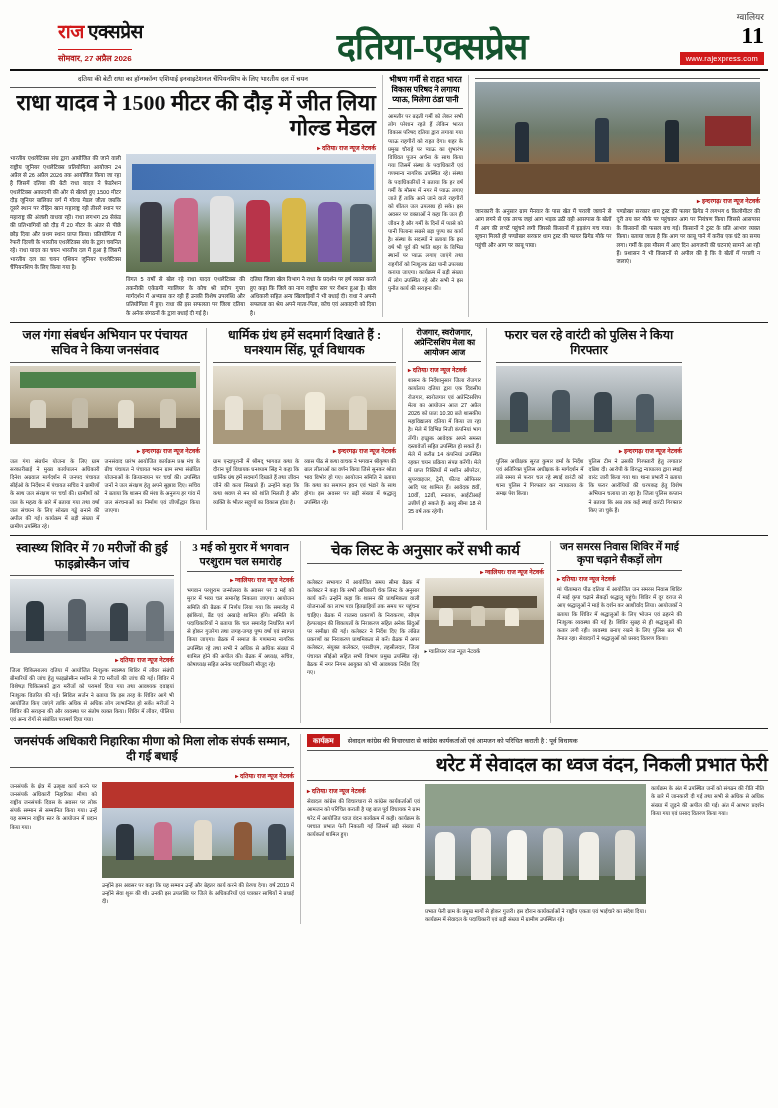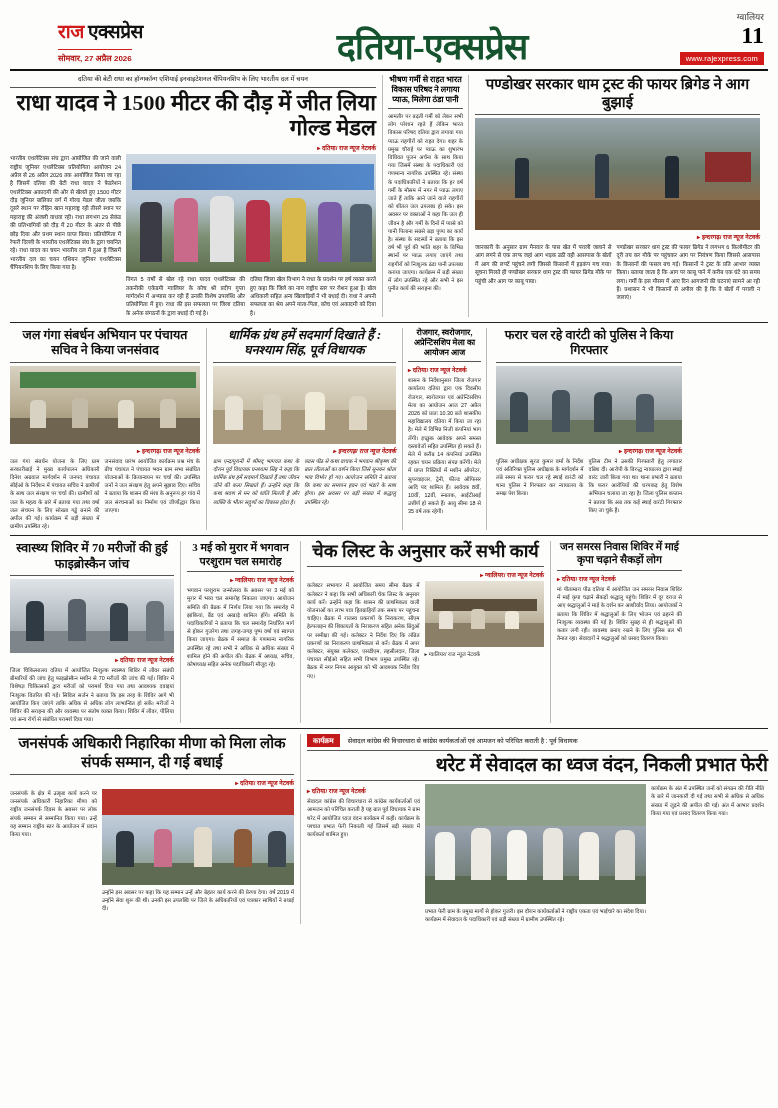--- a/index.html
+++ b/index.html
@@ -104,21 +104,20 @@
       </div>
     </div>
 
     <div class="col vline" style="width:86px;padding:0 5px;">
       <div class="smallhead" style="font-size:8px;">भीषण गर्मी से राहत भारत विकास परिषद ने लगाया प्याऊ, मिलेगा ठंडा पानी</div>
       <div class="rule-thin"></div>
       <div class="body2">आमतौर पर बढ़ती गर्मी को लेकर सभी लोग परेशान रहते हैं लेकिन भारत विकास परिषद दतिया द्वारा लगाया गया प्याऊ राहगीरों को राहत देगा। शहर के प्रमुख चौराहे पर प्याऊ का शुभारंभ विधिवत पूजन अर्चना के साथ किया गया जिसमें संस्था के पदाधिकारी एवं गणमान्य नागरिक उपस्थित रहे। संस्था के पदाधिकारियों ने बताया कि हर वर्ष गर्मी के मौसम में नगर में प्याऊ लगाए जाते हैं ताकि आने जाने वाले राहगीरों को शीतल जल उपलब्ध हो सके। इस अवसर पर वक्ताओं ने कहा कि जल ही जीवन है और गर्मी के दिनों में प्यासे को पानी पिलाना सबसे बड़ा पुण्य का कार्य है। संस्था के सदस्यों ने बताया कि इस वर्ष भी पूर्व की भांति शहर के विभिन्न स्थानों पर प्याऊ लगाए जाएंगे तथा राहगीरों को निःशुल्क ठंडा पानी उपलब्ध कराया जाएगा। कार्यक्रम में बड़ी संख्या में लोग उपस्थित रहे और सभी ने इस पुनीत कार्य की सराहना की।</div>
     </div>
 
     <div class="col vline" style="width:292px;padding-left:6px;">
-      <div class="hline" style="font-size:15px;text-align:center;line-height:1.2;">पण्डोखर सरकार धाम ट्रस्ट की फायर ब्रिगेड ने आग बुझाई</div>
       <div class="rule-thin"></div>
       <div class="photo ph2" style="height:112px;margin-top:2px;">
         <div style="position:absolute;left:0;bottom:0;width:100%;height:30px;background:#6b4e34;"></div>
         <div style="position:absolute;left:40px;top:40px;width:14px;height:40px;background:#26303a;border-radius:4px 4px 0 0;"></div>
         <div style="position:absolute;left:120px;top:36px;width:14px;height:44px;background:#2e3a46;border-radius:4px 4px 0 0;"></div>
         <div style="position:absolute;left:190px;top:38px;width:14px;height:42px;background:#222b33;border-radius:4px 4px 0 0;"></div>
         <div style="position:absolute;left:230px;top:34px;width:46px;height:30px;background:#8b2d2d;"></div>
       </div>
       <div class="byline">▸ इन्दरगढ़/ राज न्यूज नेटवर्क</div>
       <div class="row">
@@ -151,21 +150,21 @@
       <div class="row">
         <div class="col" style="width:95px;padding-right:5px;">
           <div class="body2">जल गंगा संबर्धन योजना के लिए ग्राम सरकारीबाई ने मुख्य कार्यपालन अधिकारी दिनेश अग्रवाल मार्गदर्शन में जनपद पंचायत सीईओ के निर्देशन में पंचायत सचिव ने ग्रामीणों के साथ जल संरक्षण पर चर्चा की। ग्रामीणों को जल के महत्व के बारे में बताया गया तथा वर्षा जल संचयन के लिए सोख्ता गड्ढे बनाने की अपील की गई। कार्यक्रम में बड़ी संख्या में ग्रामीण उपस्थित रहे।</div>
         </div>
         <div class="col" style="width:96px;">
           <div class="body2">जनसंवाद प्रारंभ आयोजित कार्यक्रम प्रश्न मंच के बीच पंचायत ने पंचायत भवन ग्राम सभा संबंधित योजनाओं के क्रियान्वयन पर चर्चा की। उपस्थित जनों ने जल संरक्षण हेतु अपने सुझाव दिए। सचिव ने बताया कि शासन की मंशा के अनुरूप हर गांव में जल संरचनाओं का निर्माण एवं जीर्णोद्धार किया जाएगा।</div>
         </div>
       </div>
     </div>
 
-    <div class="col vline" style="width:196px;padding:0 6px;font-style:italic;">
+    <div class="col vline" style="width:196px;padding:0 6px;">
       <div class="hline" style="font-size:12.5px;text-align:center;line-height:1.22;">धार्मिक ग्रंथ हमें सदमार्ग दिखाते हैं : घनश्याम सिंह, पूर्व विधायक</div>
       <div class="rule-thin"></div>
       <div class="photo ph4" style="height:78px;">
         <div style="position:absolute;left:0;bottom:0;width:100%;height:34px;background:#a9997c;"></div>
         <div style="position:absolute;left:12px;top:30px;width:18px;height:34px;background:#e8e2d4;border-radius:6px 6px 0 0;"></div>
         <div style="position:absolute;left:50px;top:28px;width:18px;height:36px;background:#d6cfbe;border-radius:6px 6px 0 0;"></div>
         <div style="position:absolute;left:92px;top:26px;width:20px;height:38px;background:#f0ead9;border-radius:6px 6px 0 0;"></div>
         <div style="position:absolute;left:136px;top:30px;width:18px;height:34px;background:#ddd5c2;border-radius:6px 6px 0 0;"></div>
       </div>
       <div class="byline">▸ इन्दरगढ़/ राज न्यूज नेटवर्क</div>
@@ -227,21 +226,21 @@
     </div>
 
     <div class="col vline" style="width:120px;padding:0 6px;">
       <div class="hline" style="font-size:11px;text-align:center;line-height:1.22;">3 मई को मुरार में भगवान परशुराम चल समारोह</div>
       <div class="rule-thin"></div>
       <div class="byline">▸ ग्वालियर/ राज न्यूज नेटवर्क</div>
       <div class="body2">भगवान परशुराम जन्मोत्सव के अवसर पर 3 मई को मुरार में भव्य चल समारोह निकाला जाएगा। आयोजन समिति की बैठक में निर्णय लिया गया कि समारोह में झांकियां, बैंड एवं अखाड़े शामिल होंगे। समिति के पदाधिकारियों ने बताया कि चल समारोह निर्धारित मार्ग से होकर गुजरेगा तथा जगह-जगह पुष्प वर्षा एवं स्वागत किया जाएगा। बैठक में समाज के गणमान्य नागरिक उपस्थित रहे तथा सभी ने अधिक से अधिक संख्या में शामिल होने की अपील की। बैठक में अध्यक्ष, सचिव, कोषाध्यक्ष सहित अनेक पदाधिकारी मौजूद रहे।</div>
     </div>
 
     <div class="col vline" style="width:250px;padding:0 6px;">
-      <div class="hline" style="font-size:18px;text-align:center;line-height:1.22;">चेक लिस्ट के अनुसार करें सभी कार्य</div>
+      <div class="hline" style="font-size:15px;text-align:center;line-height:1.22;">चेक लिस्ट के अनुसार करें सभी कार्य</div>
       <div class="rule-thin"></div>
       <div class="byline">▸ ग्वालियर/ राज न्यूज नेटवर्क</div>
       <div class="row">
         <div class="col" style="width:118px;padding-right:5px;">
           <div class="body2">कलेक्टर सभागार में आयोजित समय सीमा बैठक में कलेक्टर ने कहा कि सभी अधिकारी चेक लिस्ट के अनुसार कार्य करें। उन्होंने कहा कि शासन की प्राथमिकता वाली योजनाओं का लाभ पात्र हितग्राहियों तक समय पर पहुंचना चाहिए। बैठक में राजस्व प्रकरणों के निराकरण, सीएम हेल्पलाइन की शिकायतों के निराकरण सहित अनेक बिंदुओं पर समीक्षा की गई। कलेक्टर ने निर्देश दिए कि लंबित प्रकरणों का निराकरण प्राथमिकता से करें। बैठक में अपर कलेक्टर, संयुक्त कलेक्टर, एसडीएम, तहसीलदार, जिला पंचायत सीईओ सहित सभी विभाग प्रमुख उपस्थित रहे। बैठक में नगर निगम आयुक्त को भी आवश्यक निर्देश दिए गए।</div>
         </div>
         <div class="col" style="width:120px;">
           <div class="photo ph7" style="height:66px;">
             <div style="position:absolute;left:0;bottom:0;width:100%;height:24px;background:#8b7f67;"></div>
             <div style="position:absolute;left:8px;top:18px;width:104px;height:12px;background:#5b4f3c;"></div>
@@ -260,21 +259,21 @@
       <div class="byline" style="text-align:left;">▸ दतिया/ राज न्यूज नेटवर्क</div>
       <div class="body2">मां पीताम्बरा पीठ दतिया में आयोजित जन समरस निवास शिविर में माई कृपा चढ़ाने सैकड़ों श्रद्धालु पहुंचे। शिविर में दूर दराज से आए श्रद्धालुओं ने माई के दर्शन कर आशीर्वाद लिया। आयोजकों ने बताया कि शिविर में श्रद्धालुओं के लिए भोजन एवं ठहरने की निःशुल्क व्यवस्था की गई है। शिविर सुबह से ही श्रद्धालुओं की कतार लगी रही। व्यवस्था बनाए रखने के लिए पुलिस बल भी तैनात रहा। सेवादारों ने श्रद्धालुओं को प्रसाद वितरण किया।</div>
     </div>
   </div>
 
   <div class="sec-rule"></div>
 
   <div class="row">
 
     <div class="col" style="width:290px;padding-right:6px;">
-      <div class="hline" style="font-size:15px;text-align:center;line-height:1.22;">जनसंपर्क अधिकारी निहारिका मीणा को मिला लोक संपर्क सम्मान, दी गई बधाई</div>
+      <div class="hline" style="font-size:12px;text-align:center;line-height:1.22;">जनसंपर्क अधिकारी निहारिका मीणा को मिला लोक संपर्क सम्मान, दी गई बधाई</div>
       <div class="rule-thin"></div>
       <div class="byline">▸ दतिया/ राज न्यूज नेटवर्क</div>
       <div class="row">
         <div class="col" style="width:92px;padding-right:5px;">
           <div class="body2">जनसंपर्क के क्षेत्र में उत्कृष्ट कार्य करने पर जनसंपर्क अधिकारी निहारिका मीणा को राष्ट्रीय जनसंपर्क दिवस के अवसर पर लोक संपर्क सम्मान से सम्मानित किया गया। उन्हें यह सम्मान राष्ट्रीय स्तर के आयोजन में प्रदान किया गया।</div>
         </div>
         <div class="col" style="width:192px;">
           <div class="photo ph8" style="height:96px;">
             <div style="position:absolute;left:0;top:0;width:100%;height:26px;background:#b8342c;"></div>
             <div style="position:absolute;left:0;bottom:0;width:100%;height:22px;background:#5f6b53;"></div>

